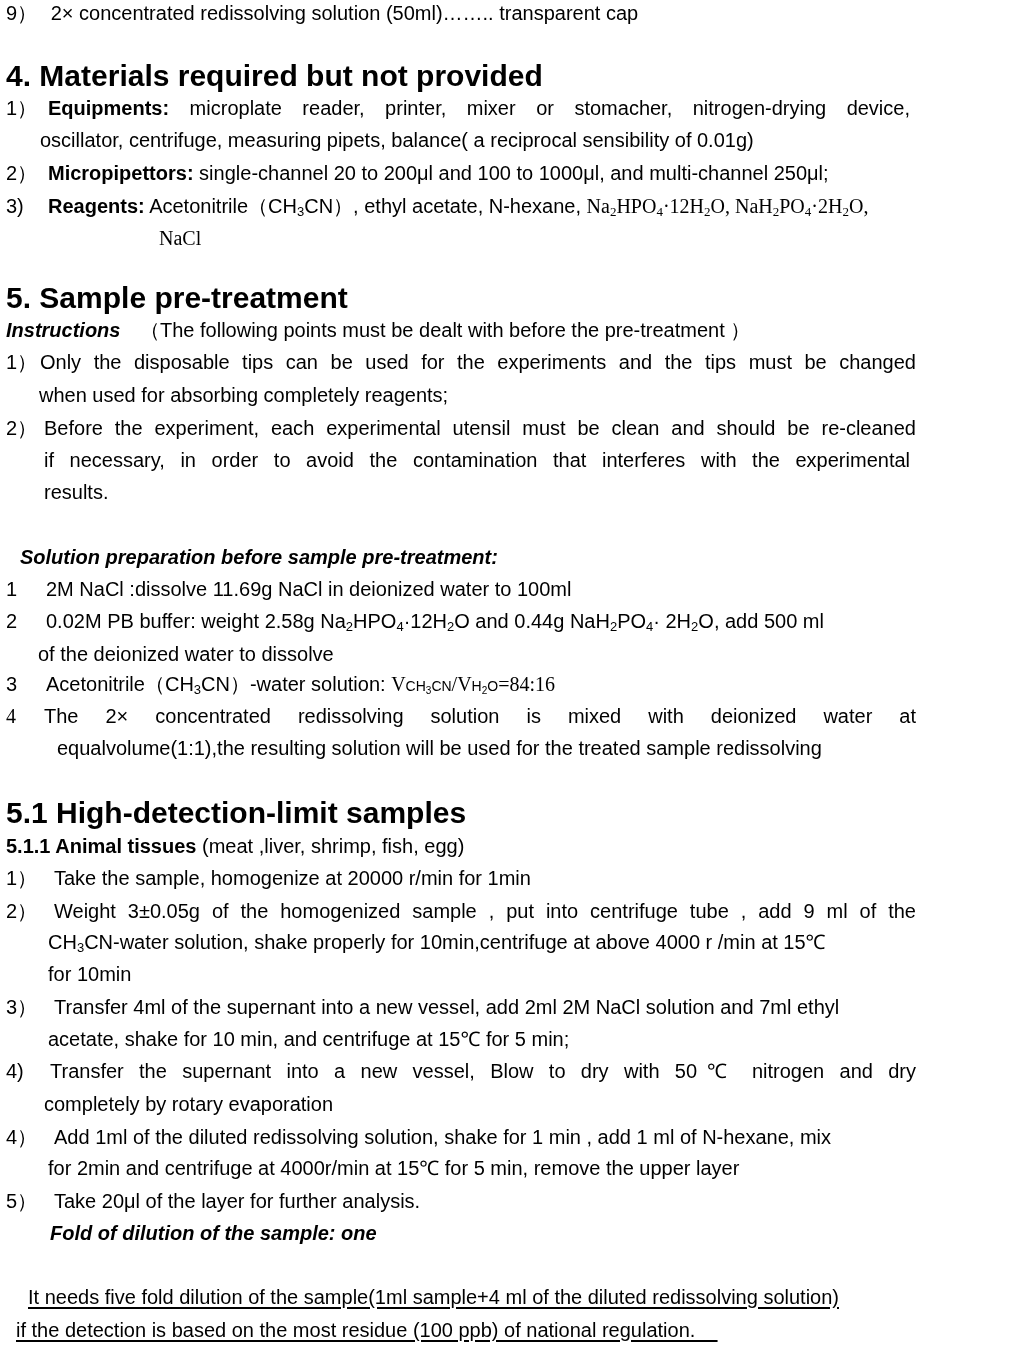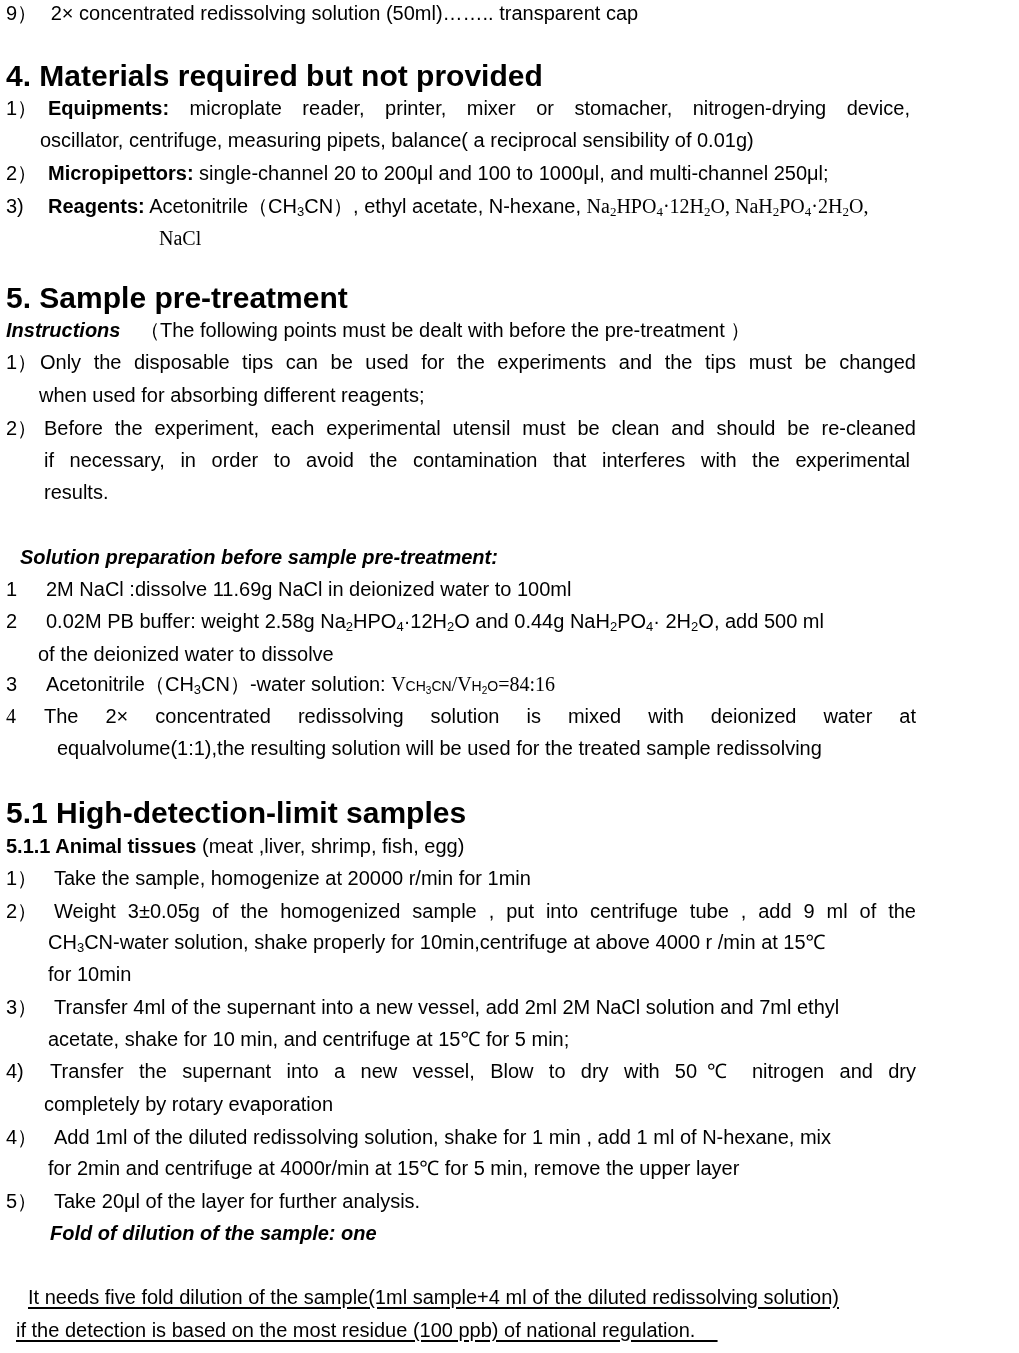--- a/index.html
+++ b/index.html
@@ -46,21 +46,21 @@
 <div class="line h" style="top:286px;left:6px;">5. Sample pre-treatment</div>
 <div class="line" style="top:318px;left:6px;">
   <span class="bi">Instructions</span>
   <span style="margin-left:14px">（The following points must be dealt with before the pre-treatment ）</span>
 </div>
 
 <div class="line" style="top:350px;left:6px;">
   <span>1）</span>
   <span class="justify" style="position:absolute;left:34px;width:876px;">Only the disposable tips can be used for the experiments and the tips must be changed</span>
 </div>
-<div class="line" style="top:383px;left:39px;">when used for absorbing different reagents;</div>
+<div class="line" style="top:383px;left:39px;">when used for absorbing completely reagents;</div>
 
 <div class="line" style="top:416px;left:6px;">
   <span>2）</span>
   <span class="justify" style="position:absolute;left:38px;width:872px;">Before the experiment, each experimental utensil must be clean and should be re-cleaned</span>
 </div>
 <div class="line" style="top:448px;left:44px;width:866px;"><span class="justify" style="width:866px;">if necessary, in order to avoid the contamination that interferes with the experimental</span></div>
 <div class="line" style="top:480px;left:44px;">results.</div>
 
 <div class="line bi" style="top:545px;left:20px;">Solution preparation before sample pre-treatment:</div>
 

